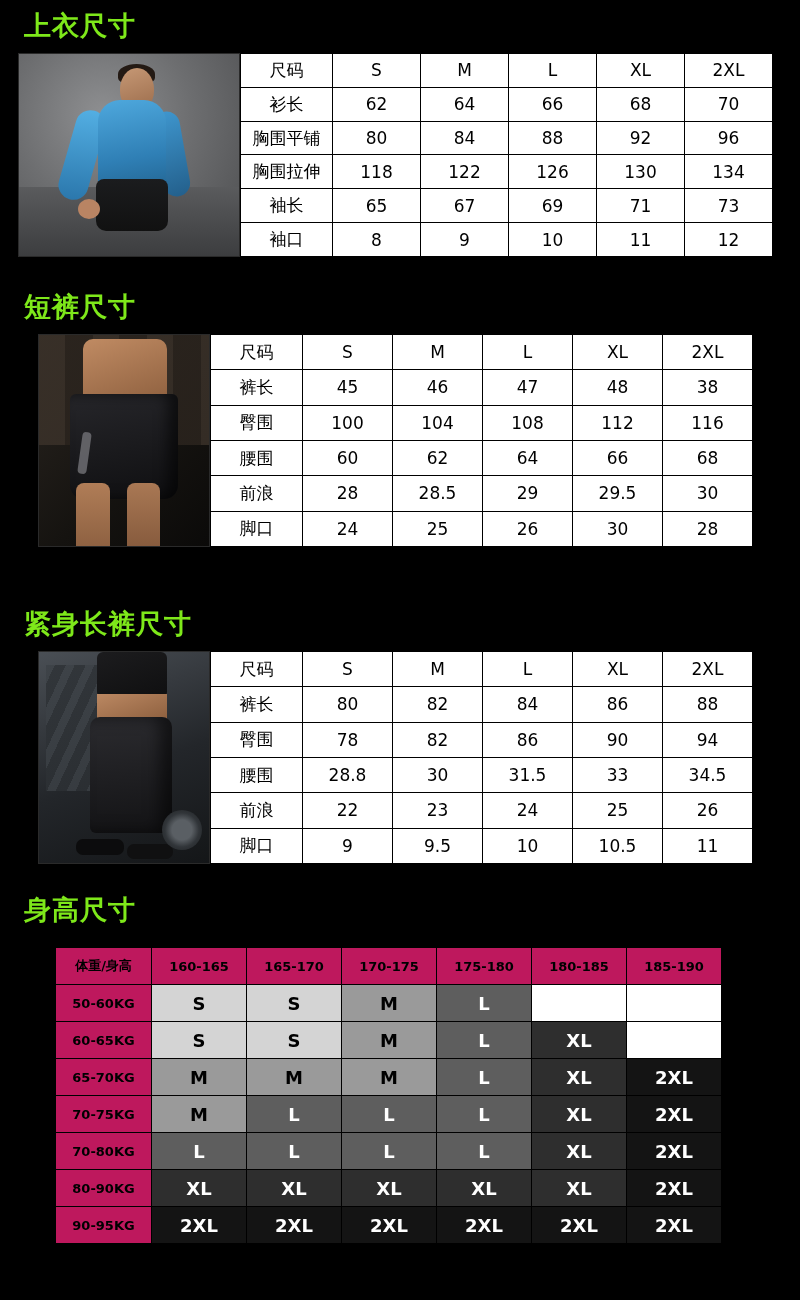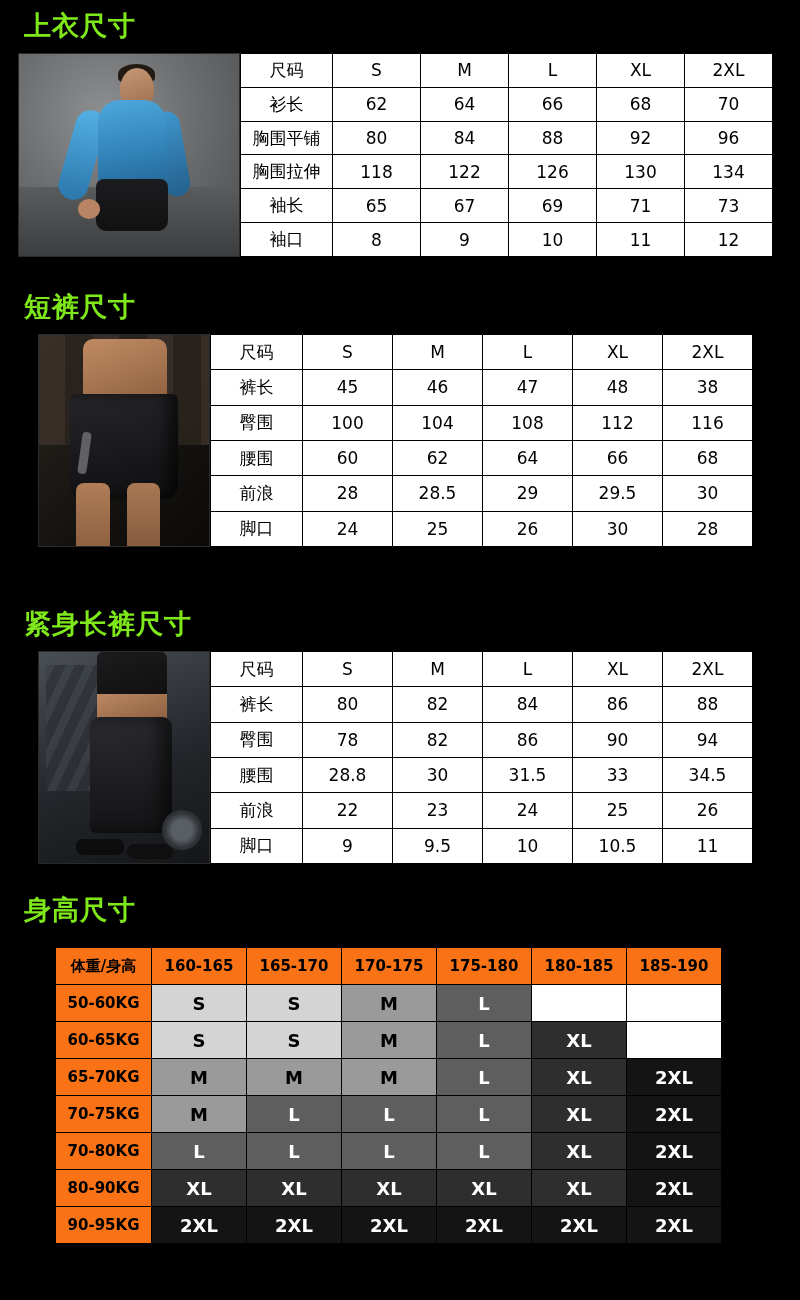--- a/index.html
+++ b/index.html
@@ -193,23 +193,23 @@
     border: 1px solid #000000;
     height: 36px;
     text-align: center;
     font-size: 18px;
     font-weight: bold;
     color: #000000;
     background: #ffffff;
     padding: 0;
   }
   table.matrix td.colhead, table.matrix td.rowhead {
-    font-size: 15px;
+    font-size: 13px;
     font-weight: bold;
-    background: #f97316;
+    background: #be185d;
   }
   table.matrix td.cell {
     color: #ffffff;
   }
   table.matrix td.c-S  { background: #d4d4d4; color: #000; }
   table.matrix td.c-M  { background: #9a9a9a; color: #000; }
   table.matrix td.c-L  { background: #5e5e5e; color: #fff; }
   table.matrix td.c-XL { background: #2e2e2e; color: #fff; }
   table.matrix td.c-2XL{ background: #141414; color: #fff; }
   table.matrix td.c-empty { background: #ffffff; }

